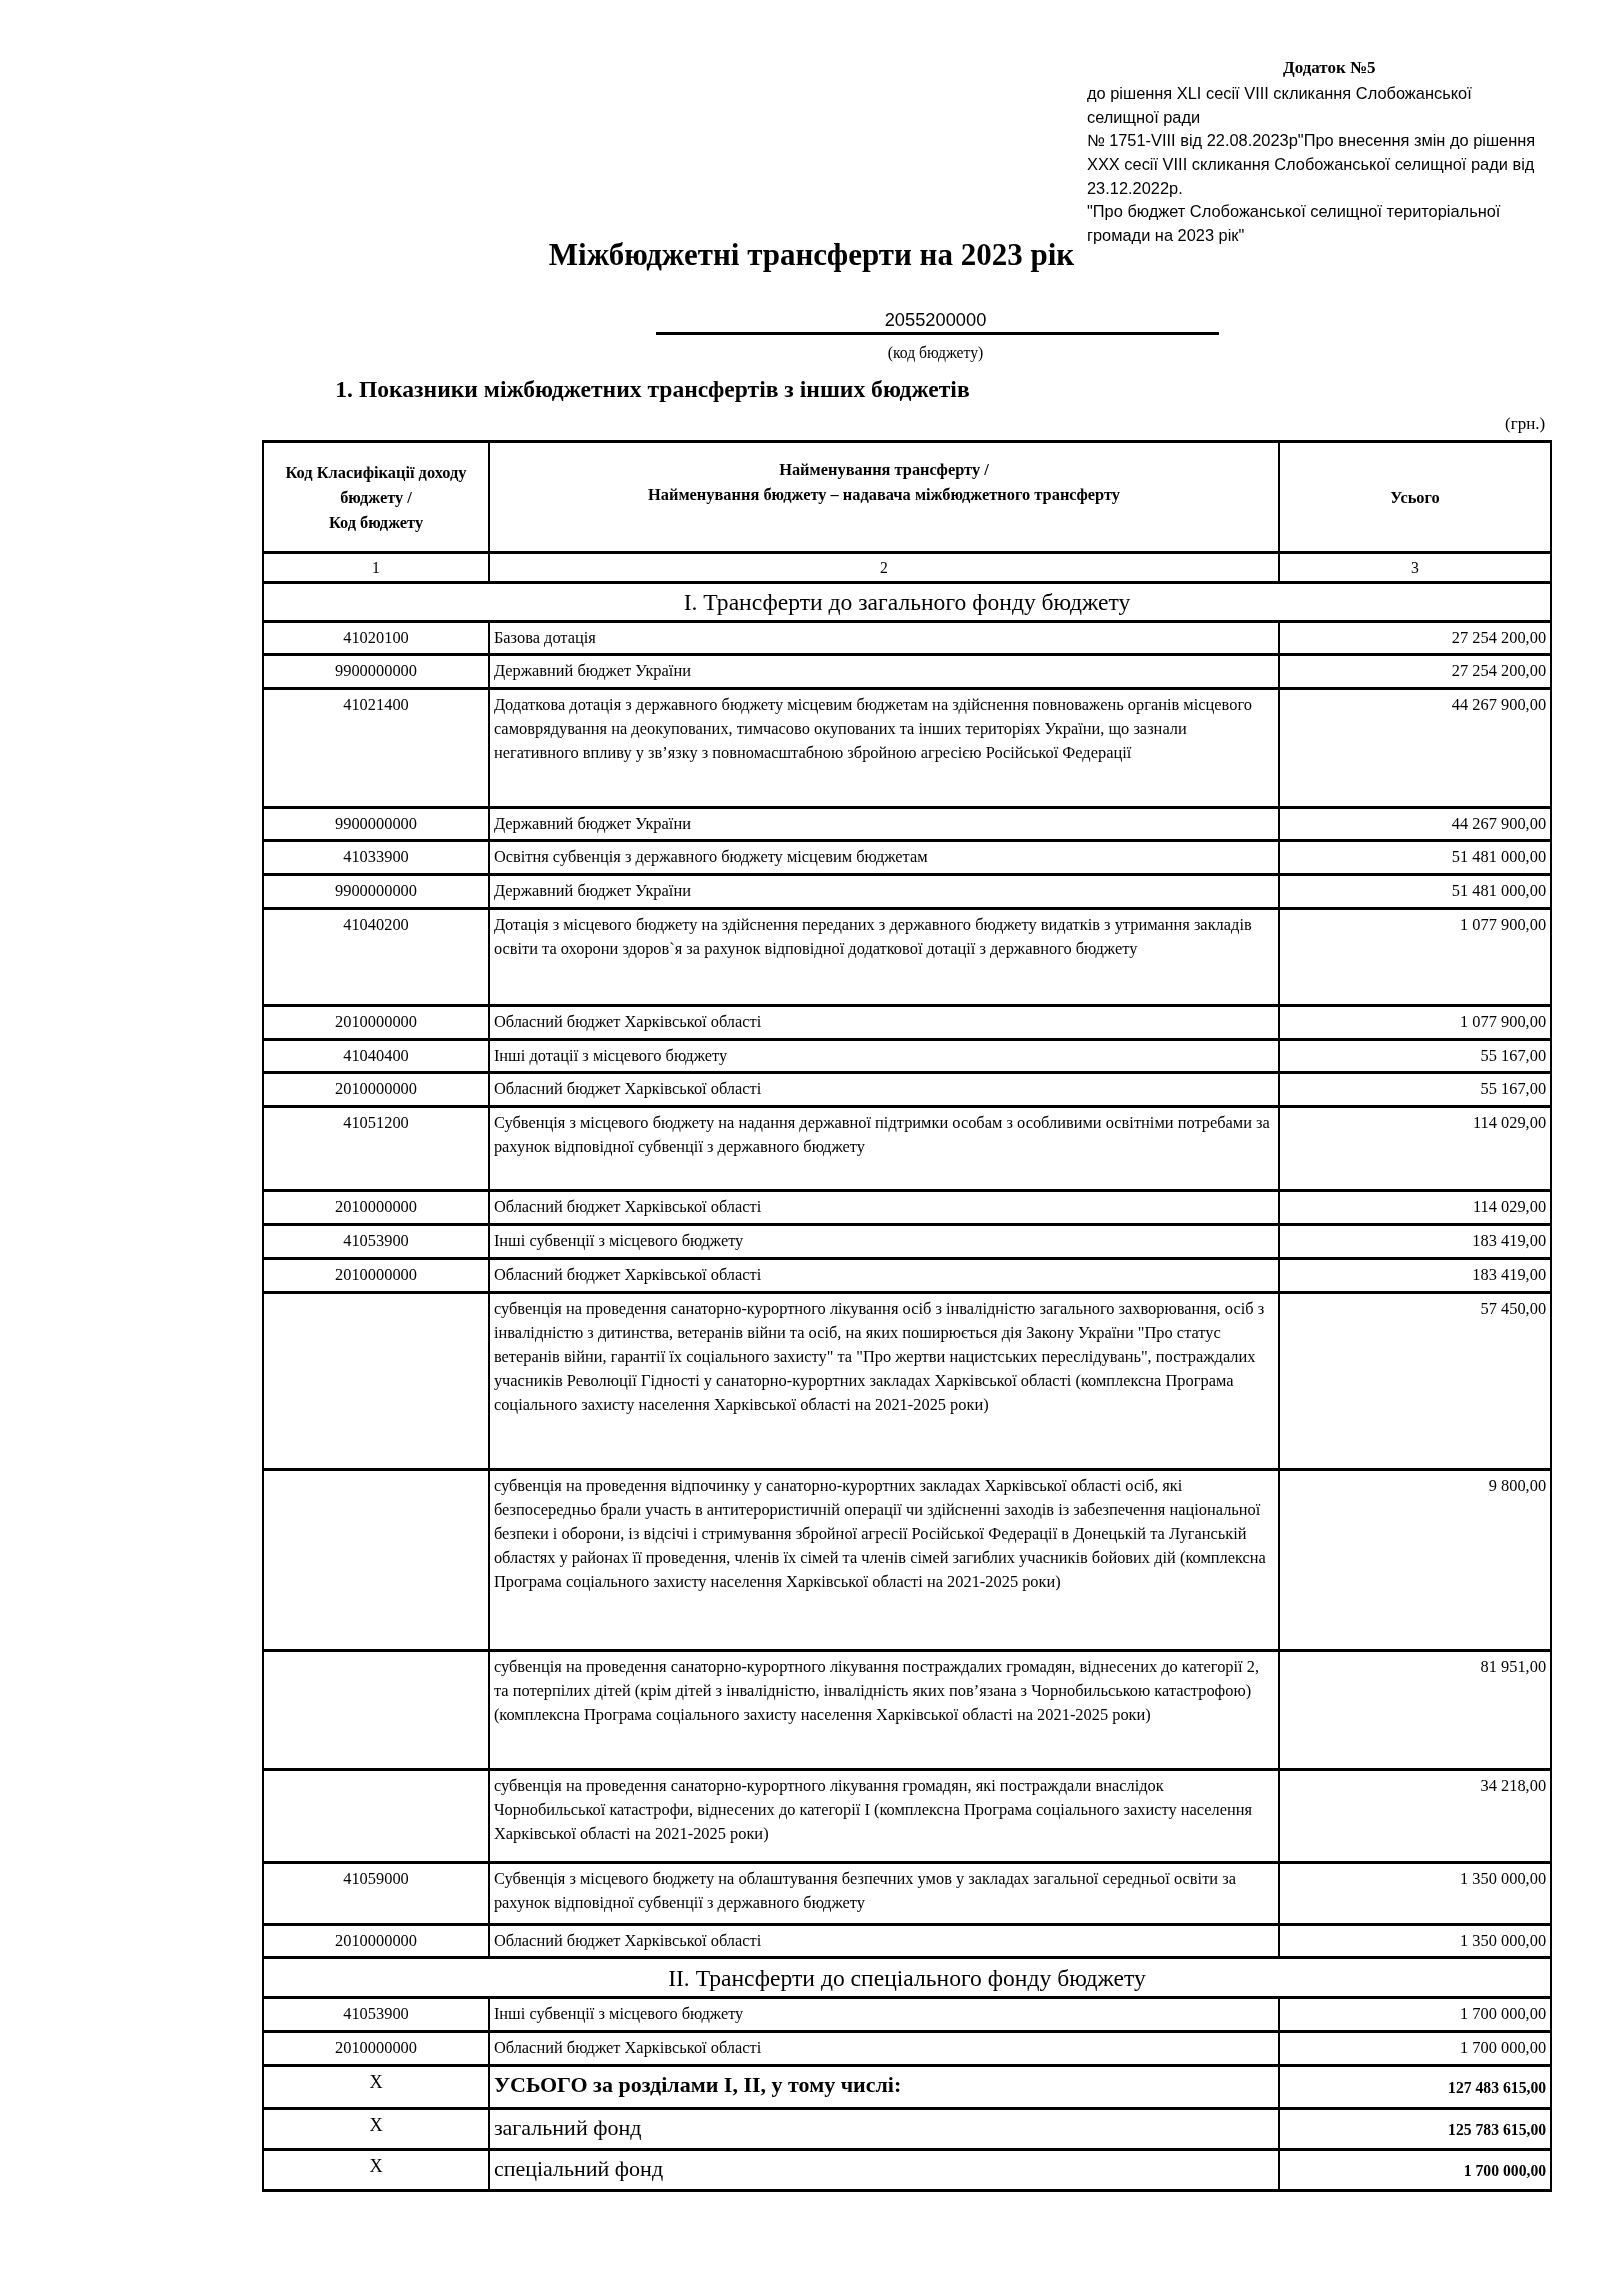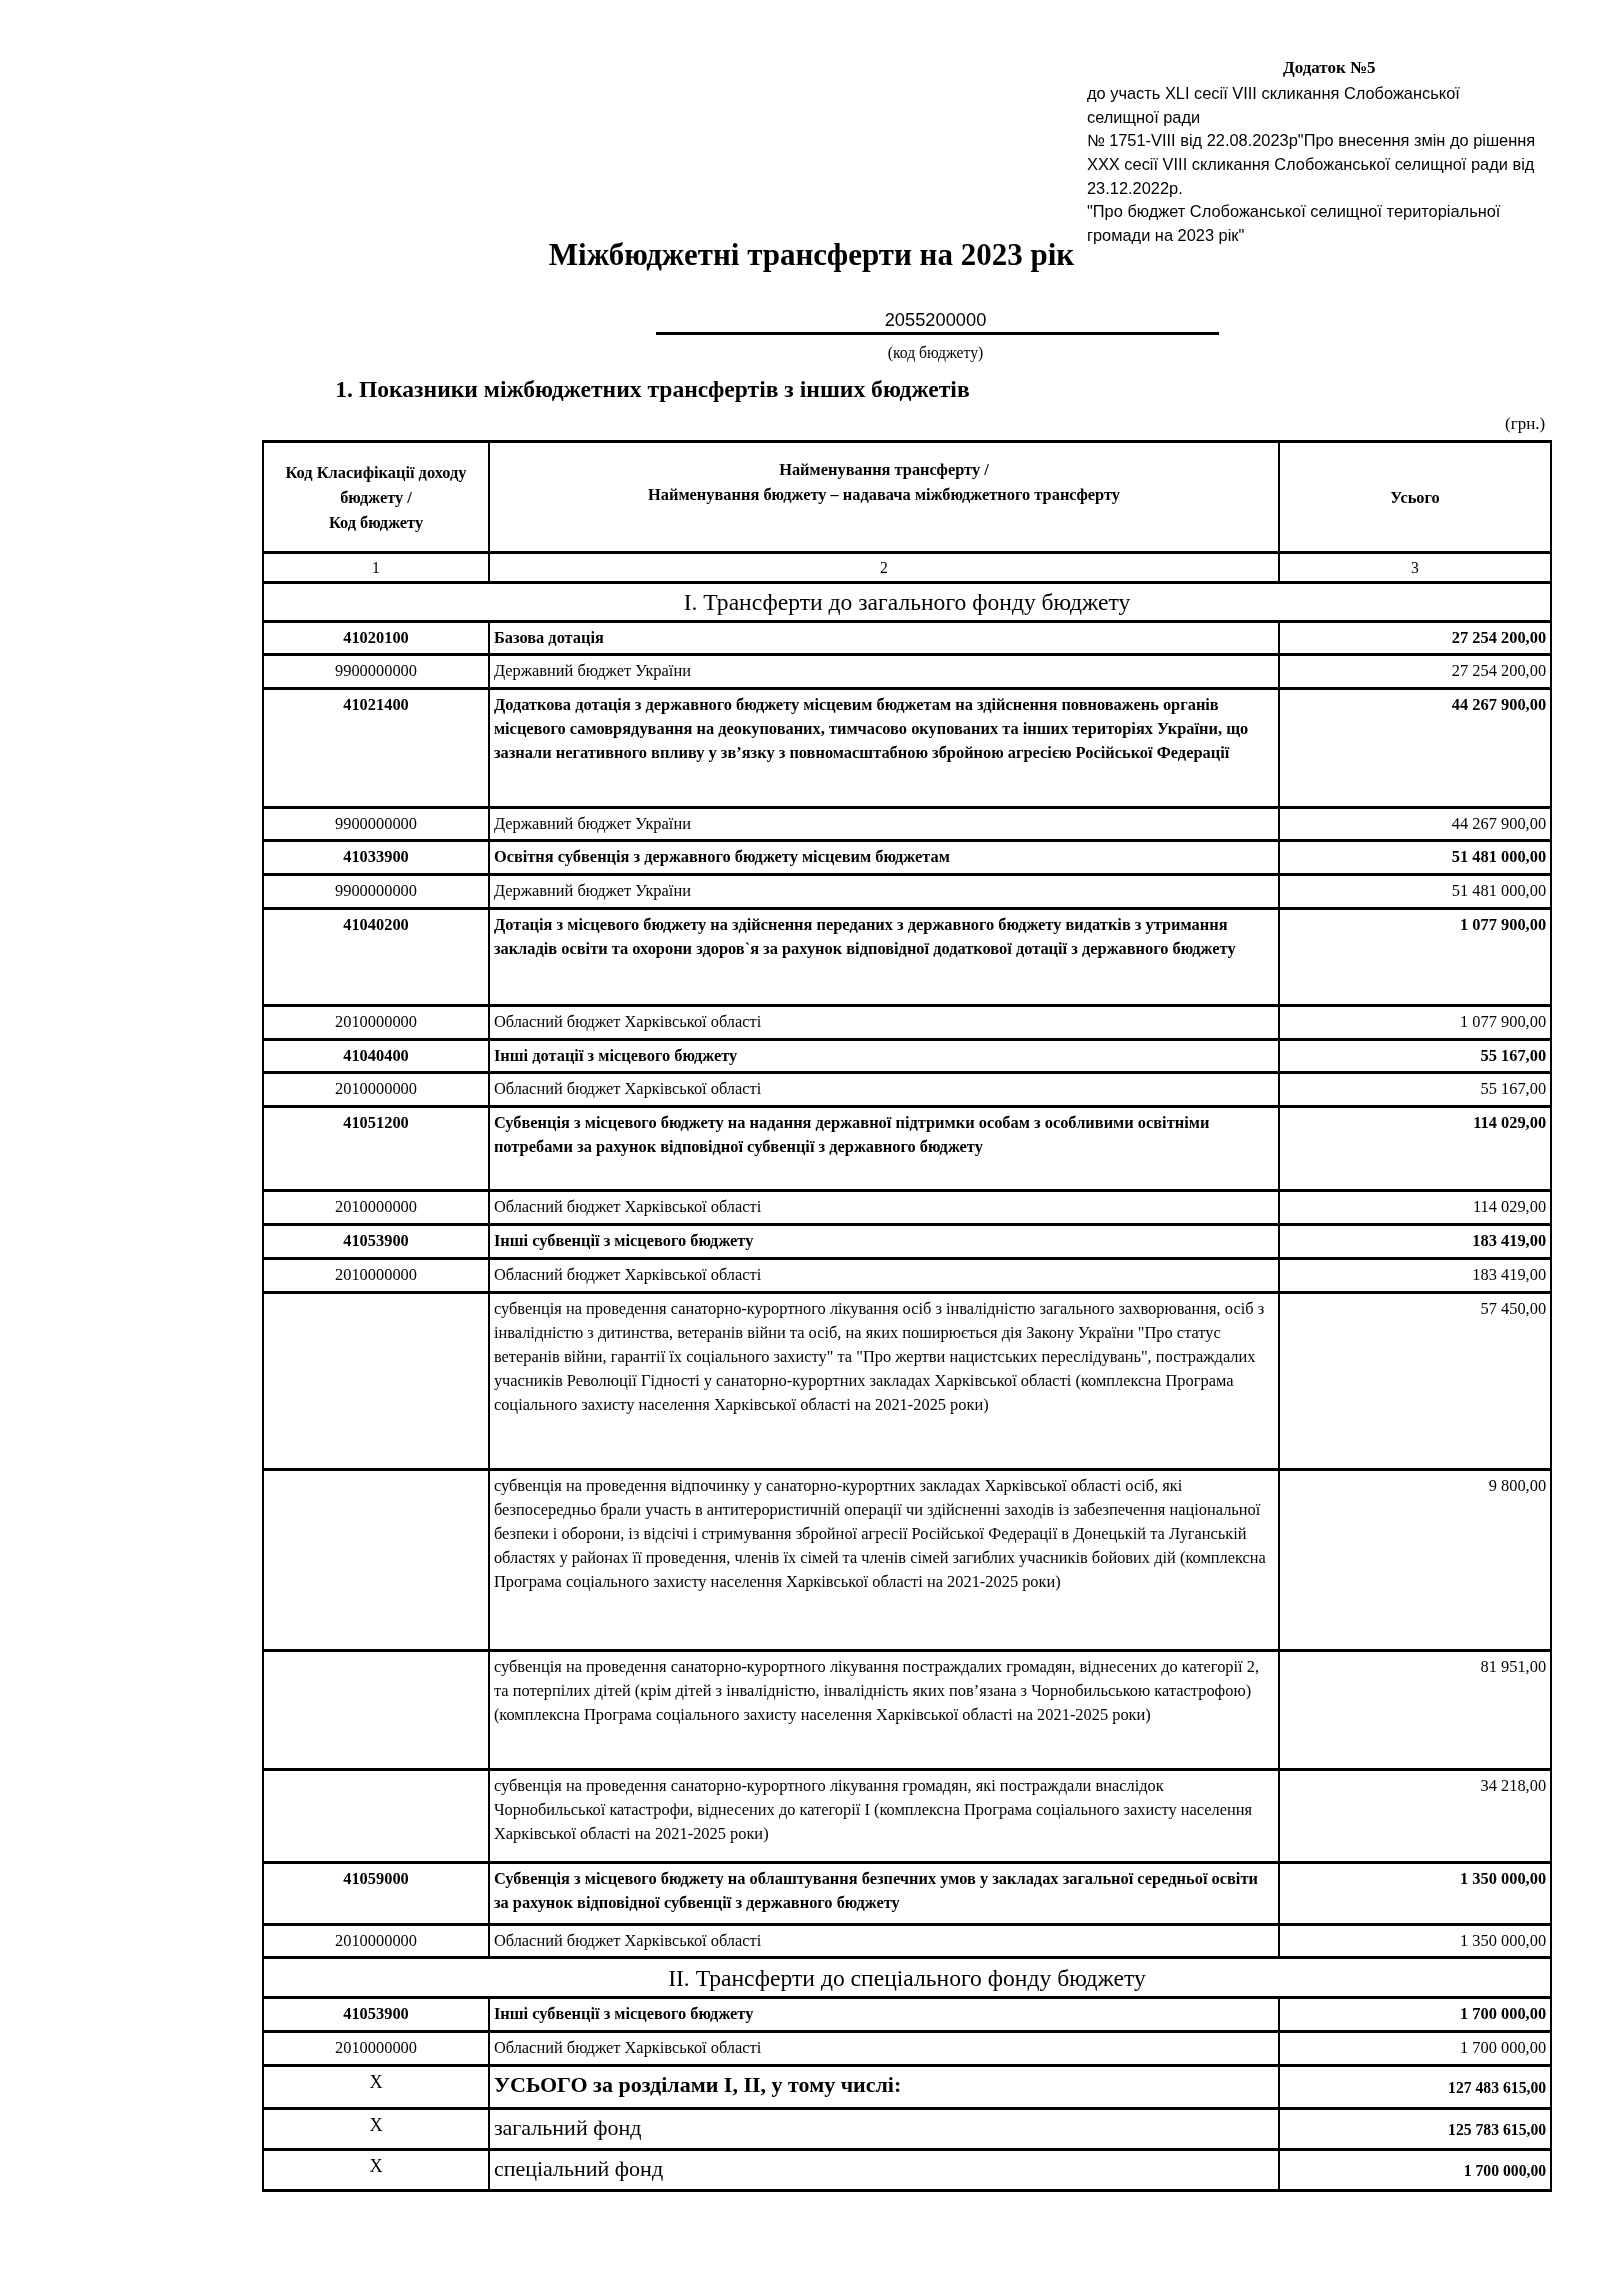--- a/index.html
+++ b/index.html
@@ -15,35 +15,35 @@
   .section-title { left:0; width:1305px; top:376px; text-align:center; font-weight:bold; font-size:23.6px; }
   .unit { left:1505px; top:414px; font-size:17px; }
 
   table.grid { position:absolute; left:262px; top:440px; width:1288px; border-collapse:collapse; table-layout:fixed; }
   table.grid col.c1 { width:226px; }
   table.grid col.c2 { width:790px; }
   table.grid col.c3 { width:272px; }
   table.grid td { border-left:2px solid #000; border-right:2px solid #000; border-top:3.3px solid #000; border-bottom:3.3px solid #000; padding:2.6px 3.9px 0 3.9px; vertical-align:top; font-size:16.4px; line-height:24px; }
   td.code { text-align:center; }
   td.amt { text-align:right; }
-  tr.bold td { font-weight:bold; }
+  tr.bold td { font-weight:normal; }
   tr.head td { font-weight:bold; text-align:center; vertical-align:middle; font-size:16.4px; line-height:25px; padding:0 2.6px; }
   tr.nums td { text-align:center; vertical-align:middle; font-size:15.7px; padding:0; }
   tr.section td { text-align:center; vertical-align:middle; font-size:23.6px; font-weight:normal; padding:0; }
   tr.total td.name { font-size:22px; line-height:29px; }
   tr.total td.code { font-size:18.3px; }
   tr.total td.amt { vertical-align:middle; font-weight:bold; font-size:15.7px; }
   tr.total.first td.name { font-weight:bold; }
 </style>
 </head>
 <body>
 
 <div class="abs annex">
   <div class="ttl">Додаток №5</div>
-  <div>до участь  XLI сесії VIII скликання    Слобожанської</div>
+  <div>до рішення  XLI сесії VIII скликання    Слобожанської</div>
   <div>селищної ради</div>
   <div> № 1751-VIII від 22.08.2023р"Про  внесення  змін до рішення</div>
   <div>XXX сесії  VIII скликання Слобожанської селищної ради від</div>
   <div>23.12.2022р.</div>
   <div> "Про бюджет Слобожанської селищної територіальної</div>
   <div>громади на 2023 рік"</div>
 </div>
 
 <div class="abs main-title">Міжбюджетні трансферти на 2023 рік</div>
 <div class="abs budget-code">2055200000</div>

